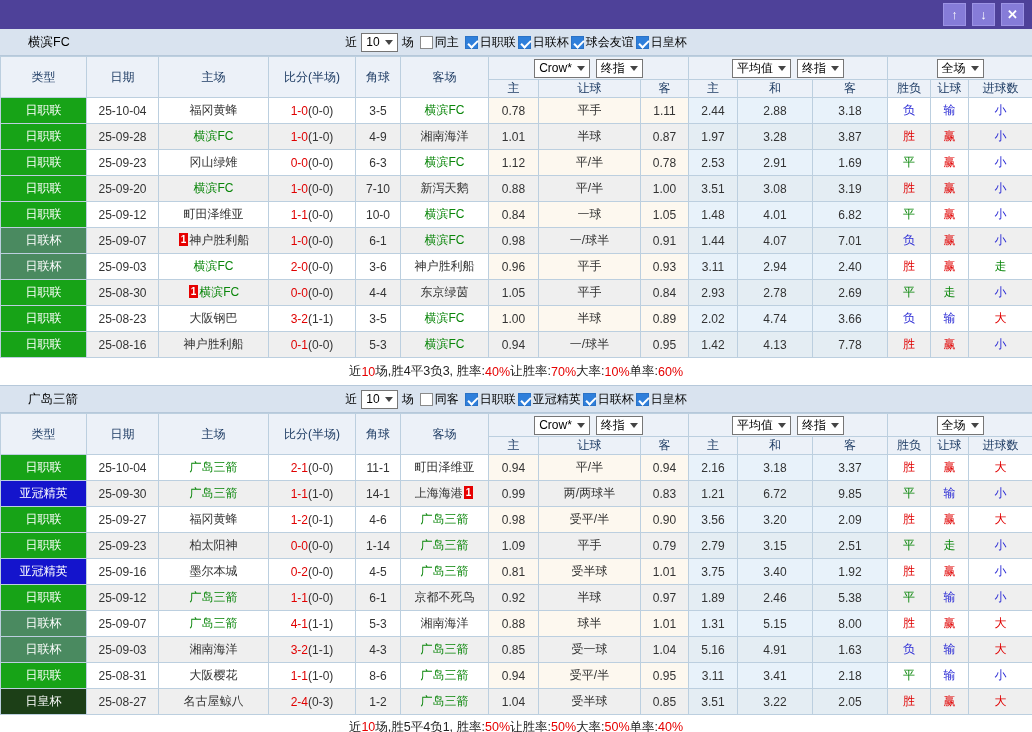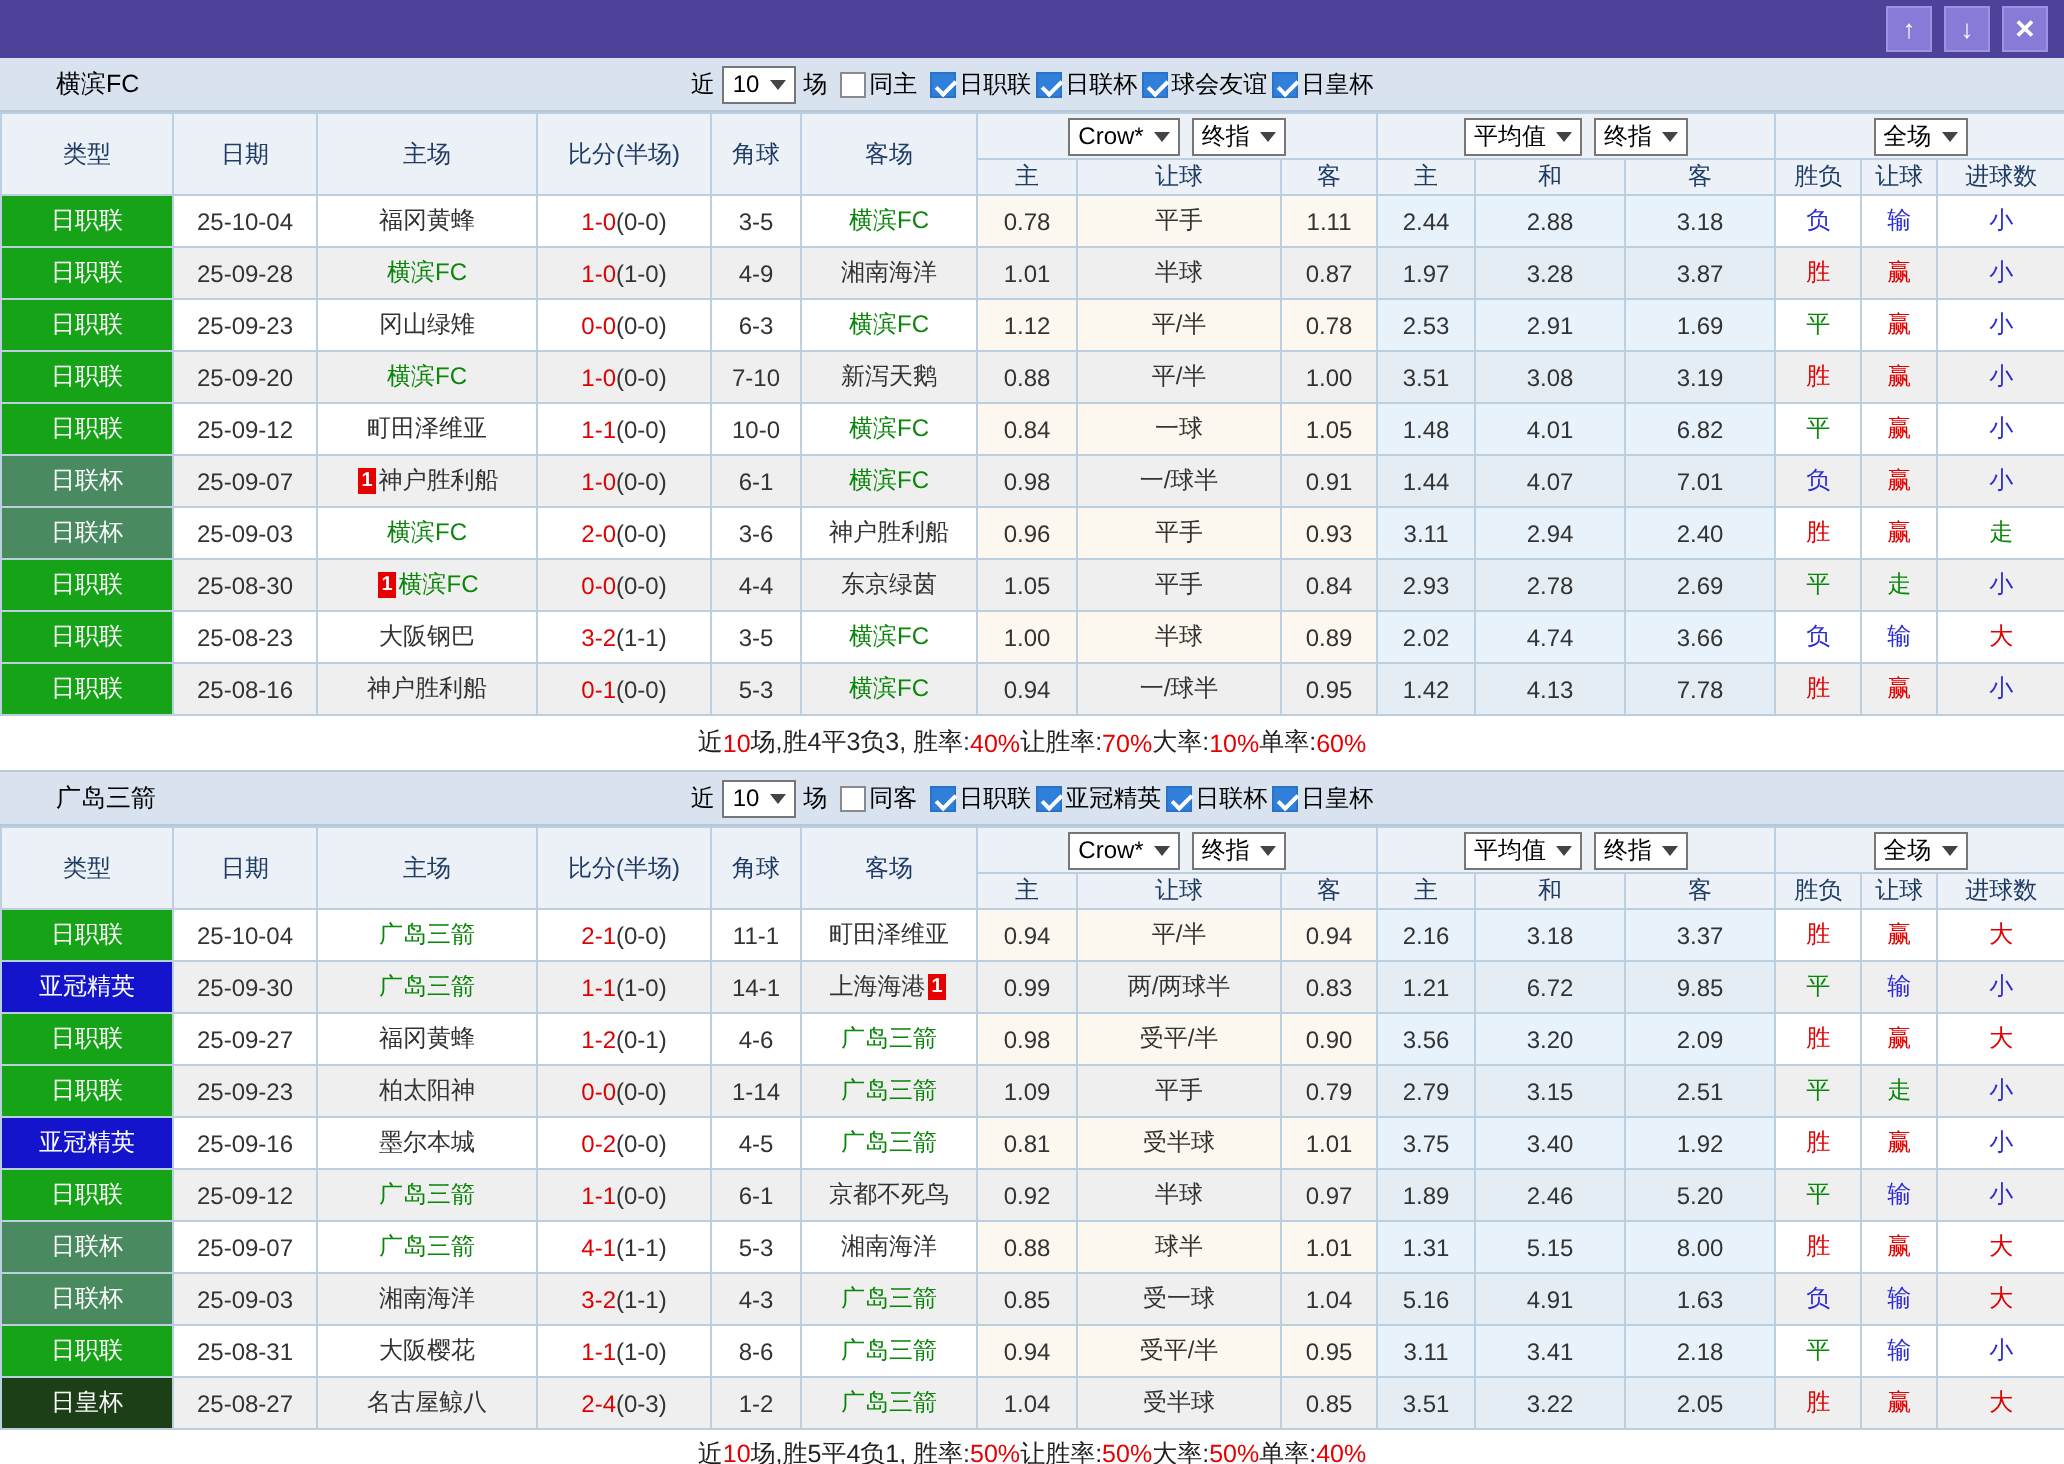--- a/index.html
+++ b/index.html
@@ -567,21 +567,21 @@
           <td class="date-td">25-09-12</td>
           <td class="team-td"><span class="focus">广岛三箭</span></td>
           <td class="score-td"><span class="score-main">1-1</span><span class="half">(0-0)</span></td>
           <td class="corner-td">6-1</td>
           <td class="team-td"><span>京都不死鸟</span></td>
           <td class="ah">0.92</td>
           <td class="ah">半球</td>
           <td class="ah">0.97</td>
           <td class="eu">1.89</td>
           <td class="eu">2.46</td>
-          <td class="eu">5.20</td>
+          <td class="eu">5.38</td>
           <td class="res cg">平</td>
           <td class="res cb2">输</td>
           <td class="res cb2">小</td>
         </tr>
         <tr>
           <td class="type-td" style="background: rgb(74, 138, 96);">日联杯</td>
           <td class="date-td">25-09-07</td>
           <td class="team-td"><span class="focus">广岛三箭</span></td>
           <td class="score-td"><span class="score-main">4-1</span><span class="half">(1-1)</span></td>
           <td class="corner-td">5-3</td>

